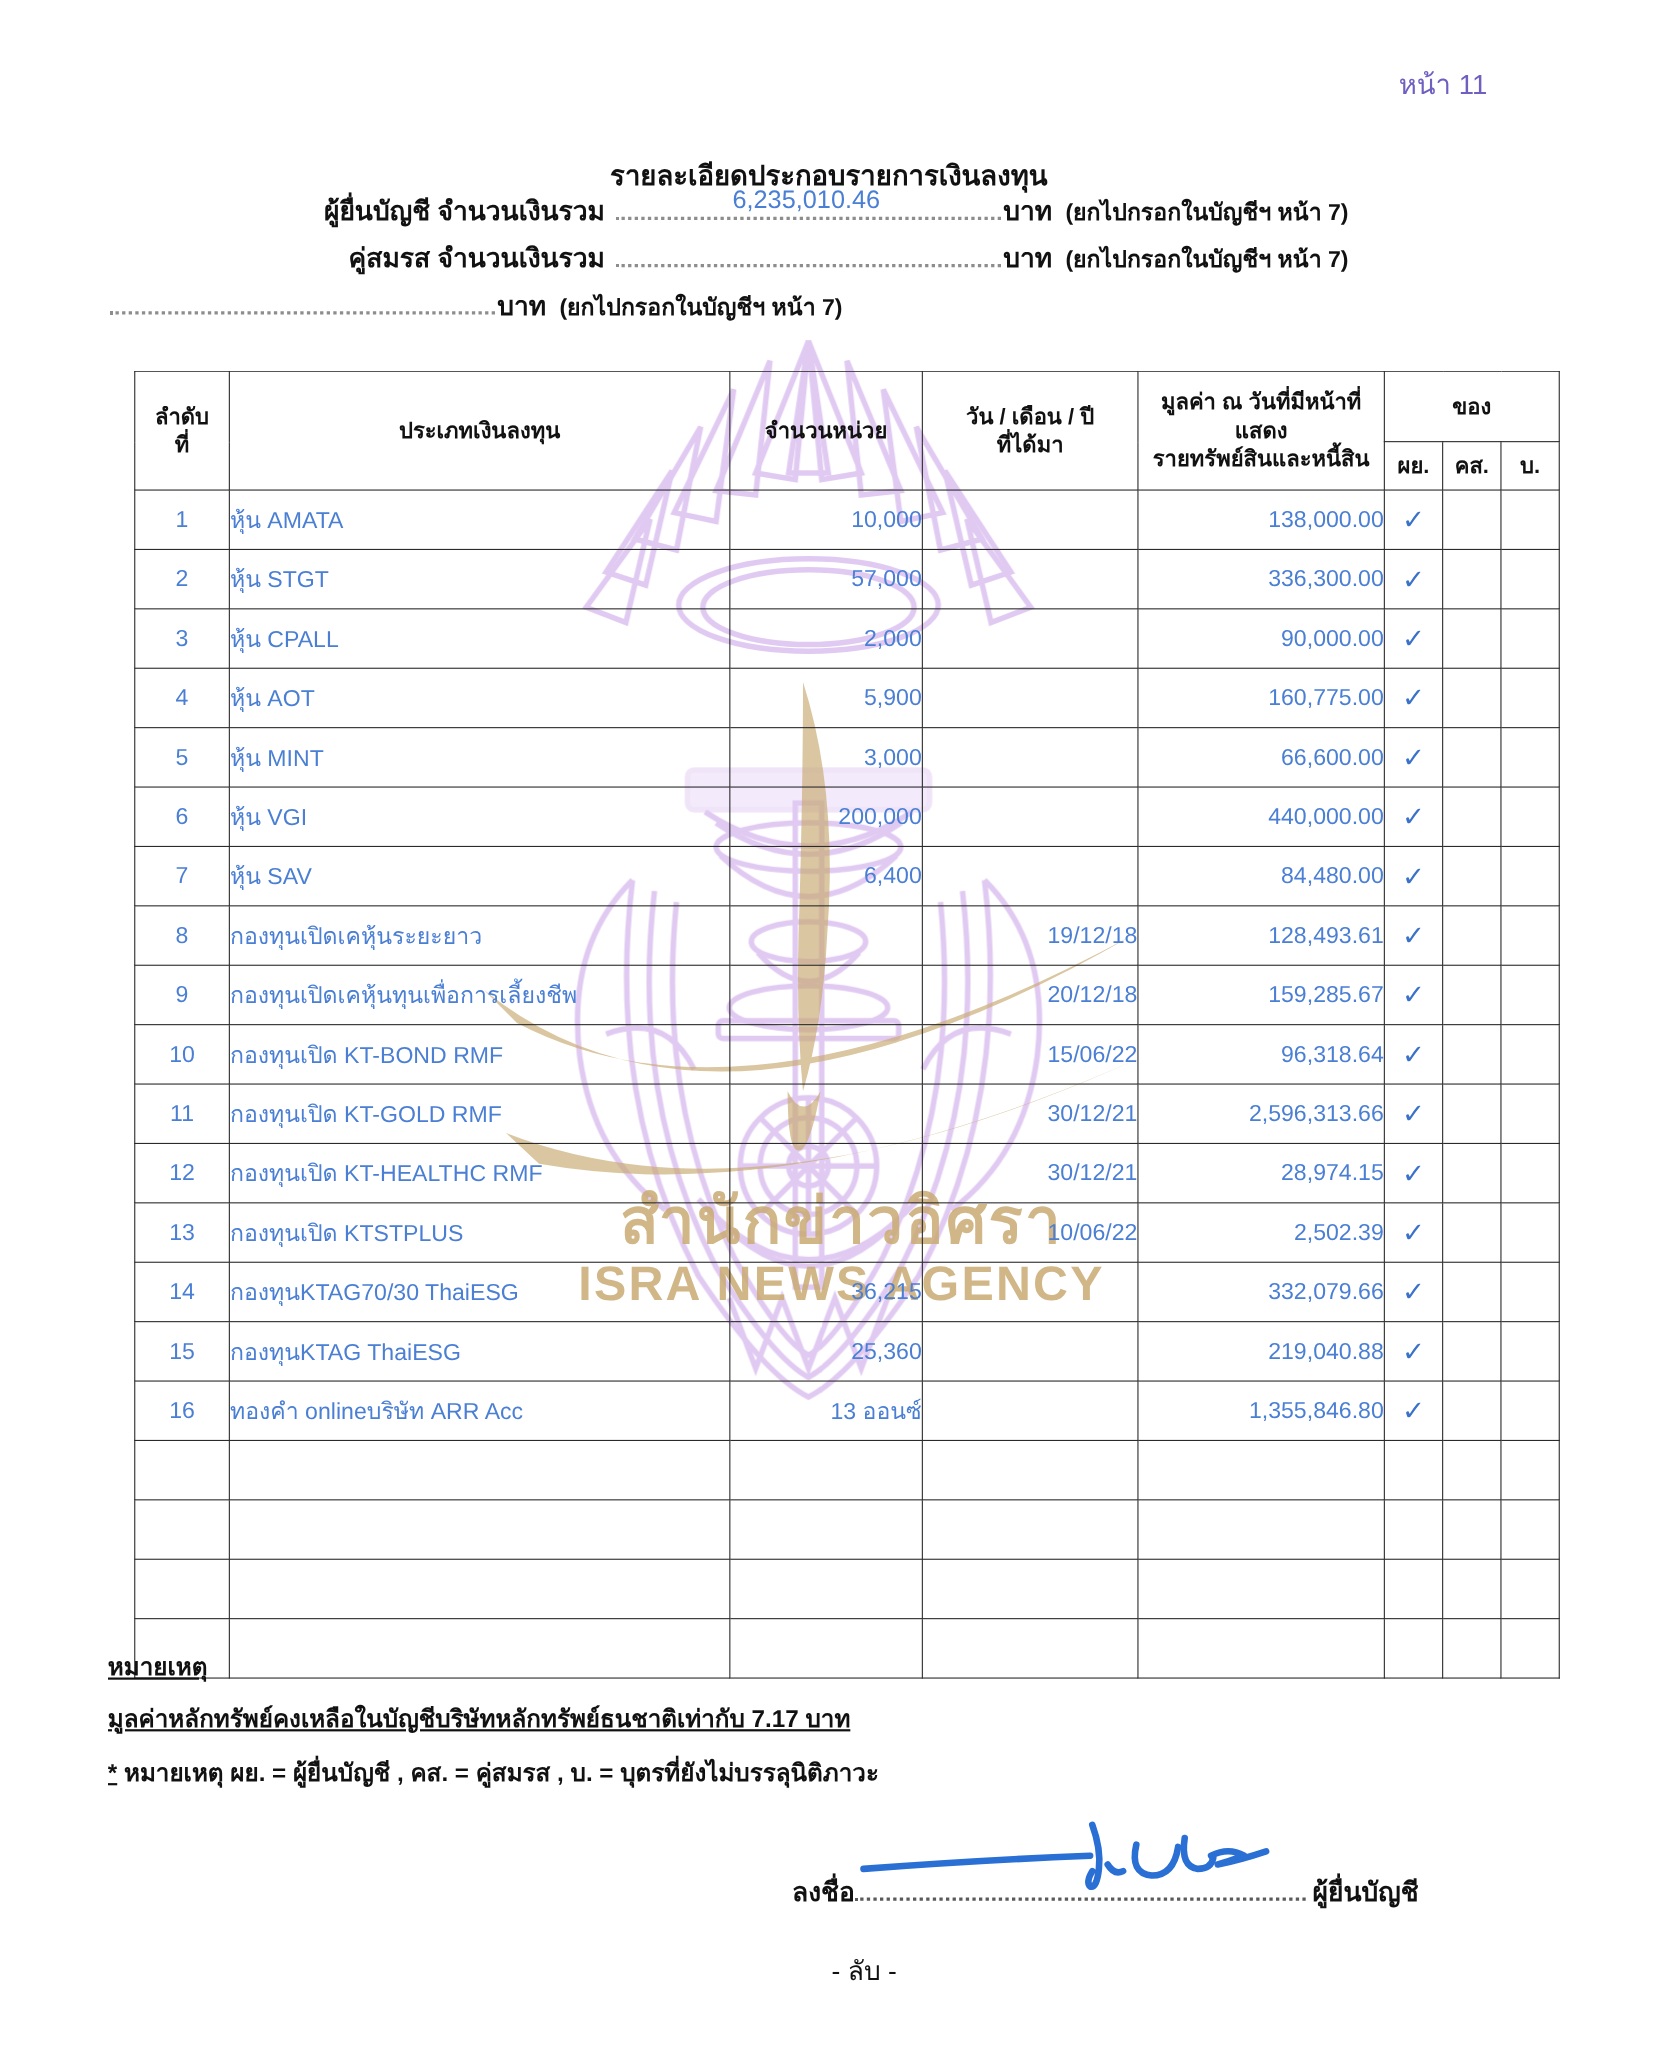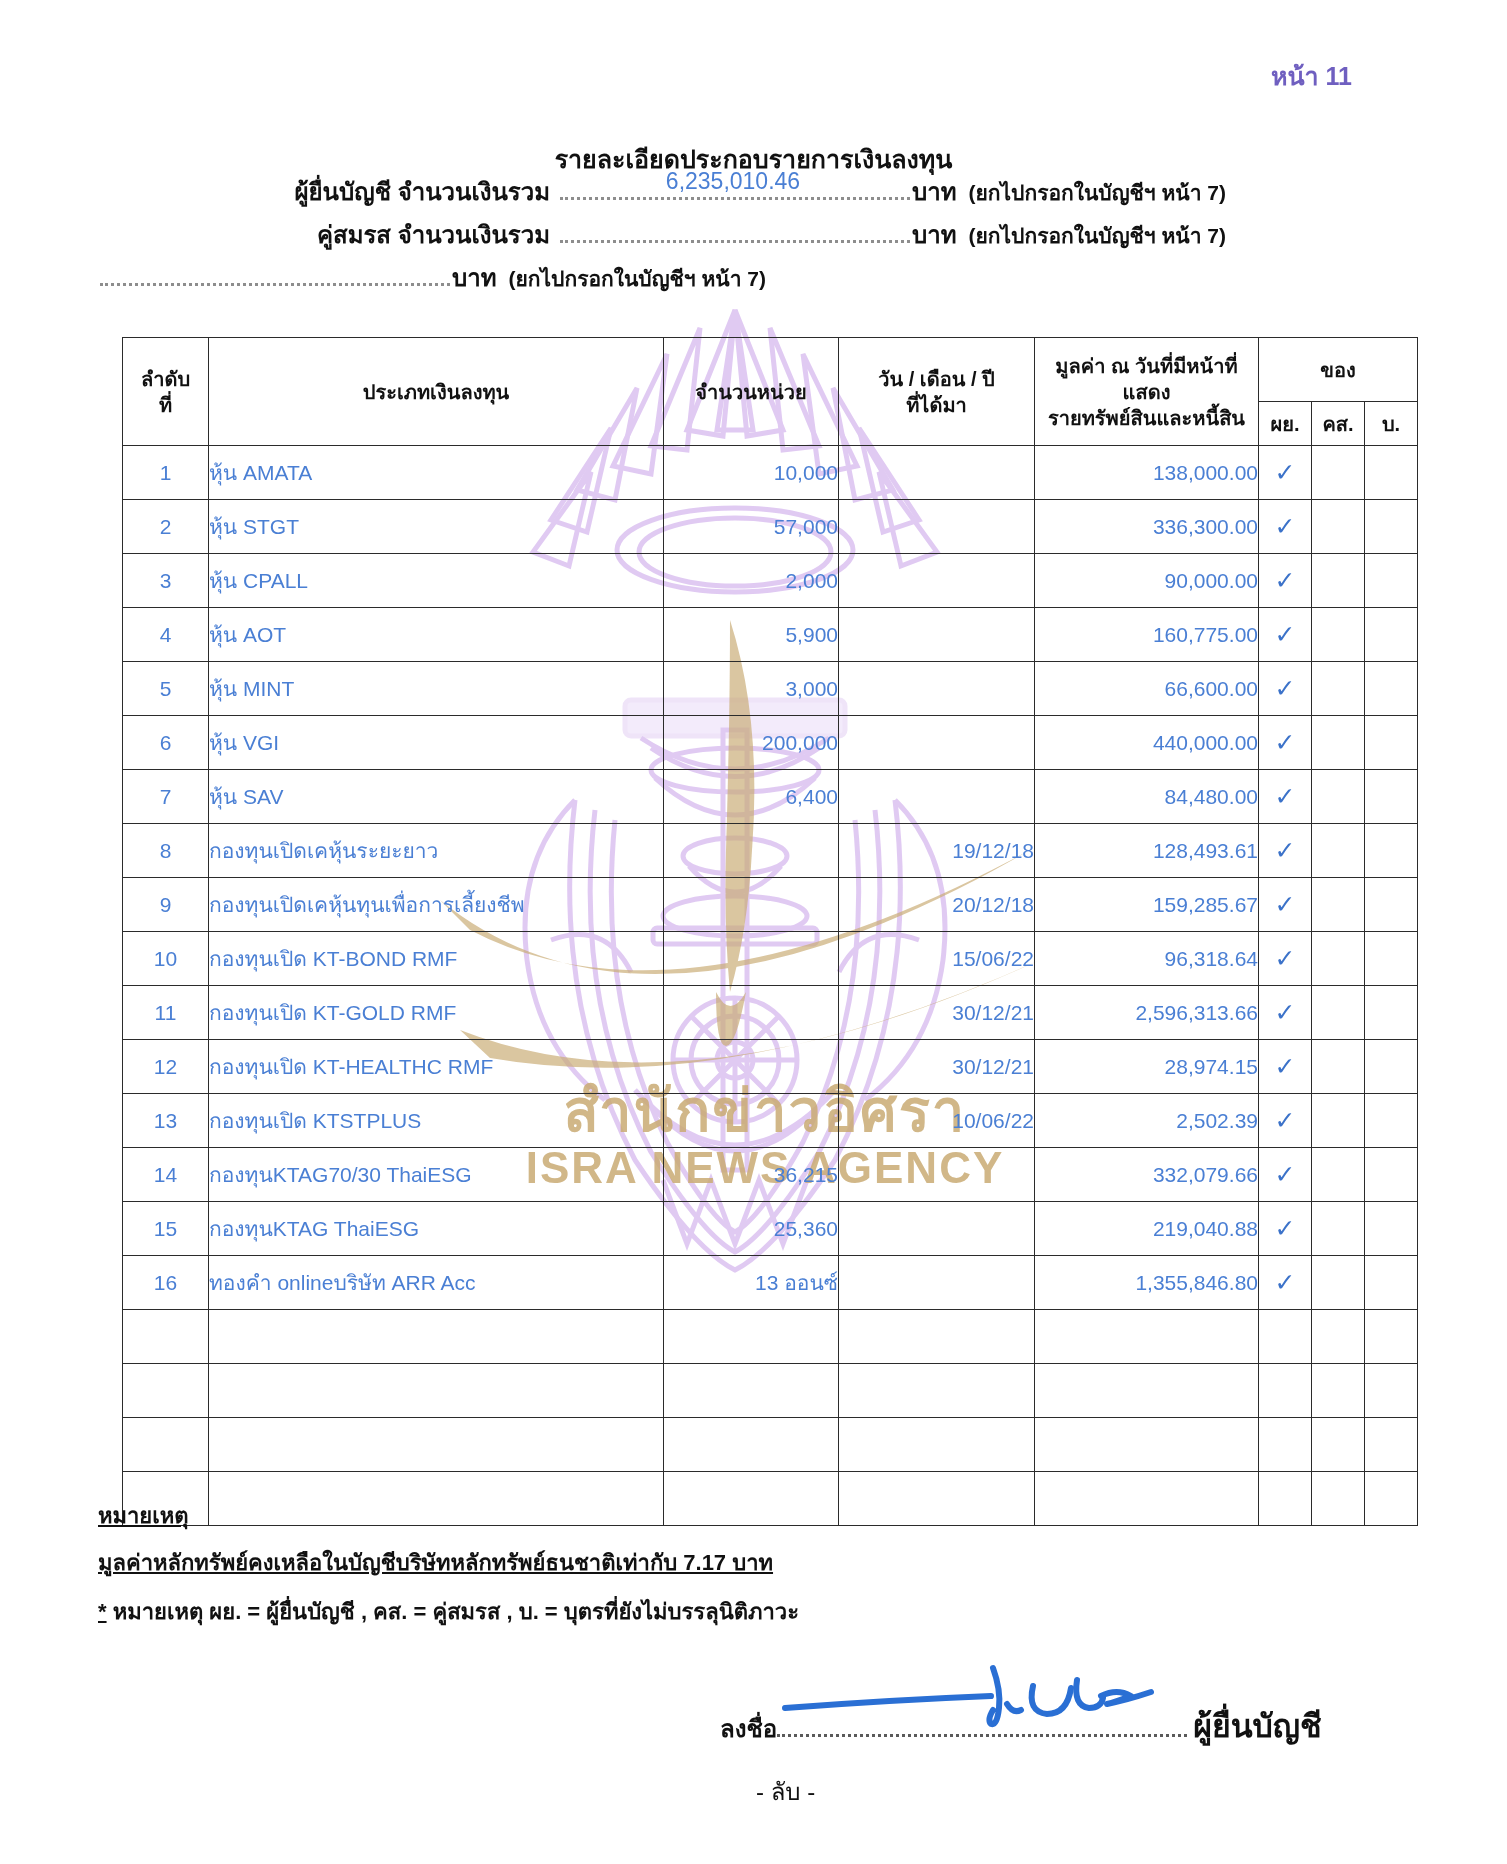--- a/index.html
+++ b/index.html
@@ -65,21 +65,21 @@
     opacity: 0.8;
   }
 
   
   .page-no {
     position: absolute;
     right: 155px;
     top: 56px;
     color: #6f5fc0;
     font-size: 25px;
-    font-weight: bold;
+    font-weight: normal;
     z-index: 10;
   }
   .doc-title {
     position: absolute;
     left: 0;
     right: 0;
     top: 92px;
     text-align: center;
     font-size: 25px;
     font-weight: bold;
@@ -233,21 +233,21 @@
   }
   .sign-ink {
     position: absolute;
     left: -6px;
     bottom: -6px;
     width: 420px;
     height: 90px;
     overflow: visible;
   }
   .sign-suffix {
-    font-size: 32px;
+    font-size: 24px;
     font-weight: bold;
     padding-left: 6px;
     white-space: nowrap;
     text-align: right;
   }
   .secret {
     position: absolute;
     left: 756px;
     top: 1772px;
     font-size: 24px;

